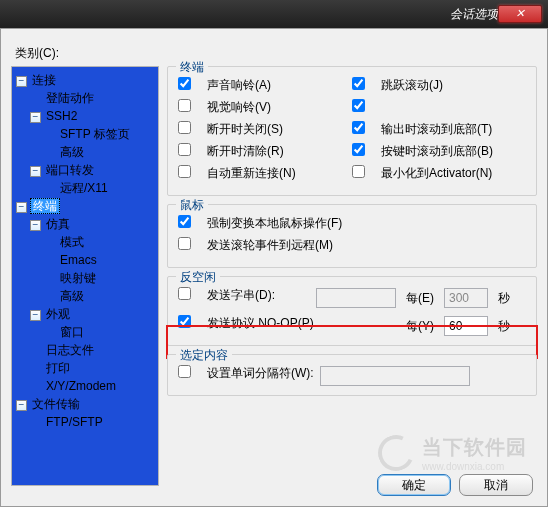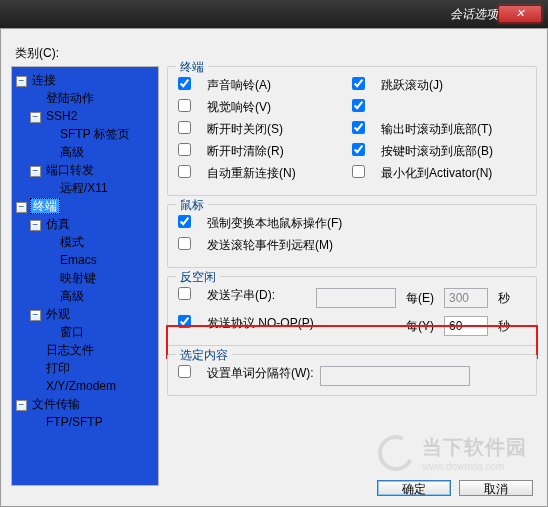--- a/index.html
+++ b/index.html
@@ -96,24 +96,24 @@
     position:absolute; border:2px solid #e21a1a;
     pointer-events:none;
   }
   .btnbar {
     display:flex; justify-content:flex-end; gap:8px;
     margin-top:4px;
     position:absolute;
     right:14px; bottom:10px;
   }
   .btn {
-    min-width:74px; height:16px;
+    min-width:74px; height:22px;
     background: linear-gradient(to bottom,#fdfdfd,#e3e3e3);
     border:1px solid #8a8a8a;
-    border-radius:0;
+    border-radius:7px;
     font: inherit;
     cursor:pointer;
     padding:0 12px;
   }
   .btn.default { border:1px solid #2f7bbf; box-shadow:0 0 0 1px #8ec7f2 inset;}
   .watermark {
     position:absolute; right:20px; bottom:34px;
     color:#b8b8b8; font-size:20px; font-weight:bold; letter-spacing:1px;
     pointer-events:none;
     display:flex; align-items:center; gap:8px;

